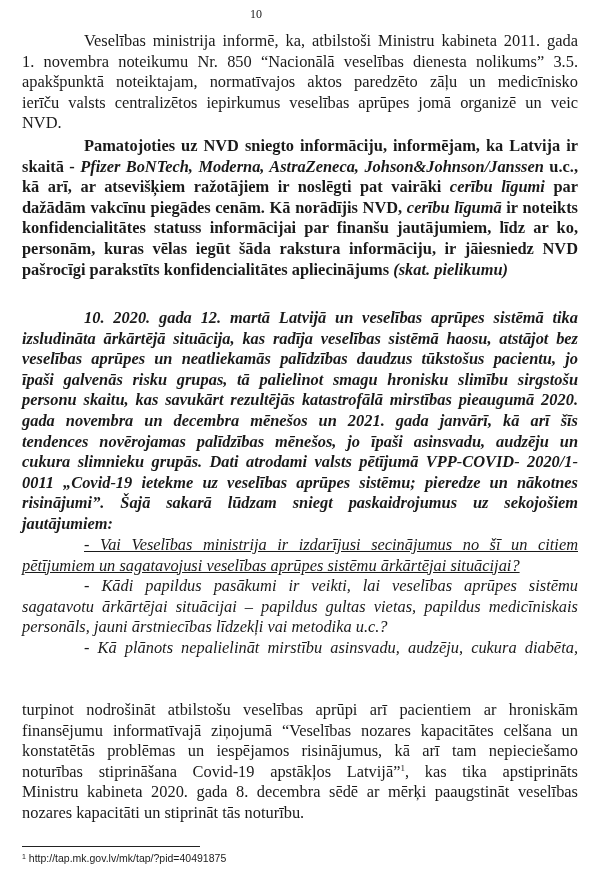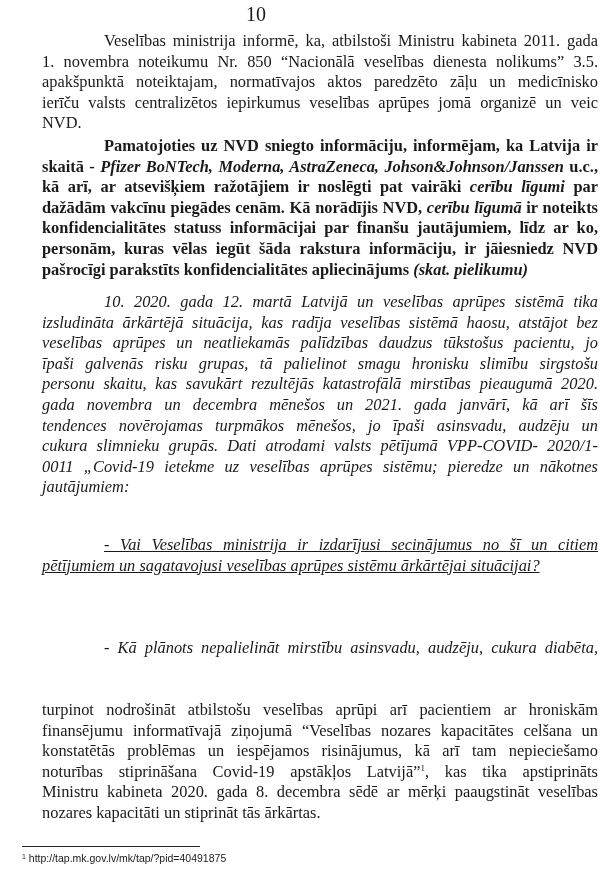--- a/index.html
+++ b/index.html
@@ -4,27 +4,26 @@
 <style>
   html, body { margin: 0; padding: 0; background: #ffffff; }
   body { width: 600px; height: 874px; position: relative; overflow: hidden; }
   .page {
     position: absolute; left: 0; top: 0; width: 600px; height: 874px;
     background: #ffffff; color: #1a1a1a;
     font-family: "Liberation Serif", serif;
   }
   .page-number {
     position: absolute; top: 4px; left: 0; width: 512px; text-align: center;
-    font-size: 20px; line-height: 20px;
+    font-size: 12px; line-height: 20px;
   }
   .para {
     position: absolute; left: 22px; width: 556px;
     font-size: 16.4px; line-height: 20.6px;
     text-align: justify;
-    margin-left: 20px;
   }
   .para .line {
     display: block; height: 20.6px; white-space: nowrap;
     text-align: justify; text-align-last: justify;
   }
   .para .line.last { text-align-last: left; }
   .para .line.indent { padding-left: 62px; }
   .italic { font-style: italic; }
   .footnote-rule {
     position: absolute; left: 22px; top: 846px; width: 178px; height: 1px;
@@ -56,50 +55,56 @@
   <div class="para" style="top:136px;font-weight:bold;">
     <span class="line indent">Pamatojoties uz NVD sniegto informāciju, informējam, ka Latvija ir</span>
     <span class="line"><span>skaitā - </span><span class="italic">Pfizer BoNTech, Moderna, AstraZeneca, Johson&amp;Johnson/Janssen</span><span> u.c.,</span></span>
     <span class="line"><span>kā arī, ar atsevišķiem ražotājiem ir noslēgti pat vairāki </span><span class="italic">cerību līgumi</span><span> par</span></span>
     <span class="line"><span>dažādām vakcīnu piegādes cenām. Kā norādījis NVD, </span><span class="italic">cerību līgumā</span><span> ir noteikts</span></span>
     <span class="line">konfidencialitātes statuss informācijai par finanšu jautājumiem, līdz ar ko,</span>
     <span class="line">personām, kuras vēlas iegūt šāda rakstura informāciju, ir jāiesniedz NVD</span>
     <span class="line last"><span>pašrocīgi parakstīts konfidencialitātes apliecinājums </span><span class="italic">(skat. pielikumu)</span></span>
   </div>
 
-  <div class="para italic" style="top:292px;">
+  <div class="para italic" style="top:308px;font-weight:bold;">
     <span class="line indent">10. 2020. gada 12. martā Latvijā un veselības aprūpes sistēmā tika</span>
     <span class="line">izsludināta ārkārtējā situācija, kas radīja veselības sistēmā haosu, atstājot bez</span>
     <span class="line">veselības aprūpes un neatliekamās palīdzības daudzus tūkstošus pacientu, jo</span>
     <span class="line">īpaši galvenās risku grupas, tā palielinot smagu hronisku slimību sirgstošu</span>
     <span class="line">personu skaitu, kas savukārt rezultējās katastrofālā mirstības pieaugumā 2020.</span>
     <span class="line">gada novembra un decembra mēnešos un 2021. gada janvārī, kā arī šīs</span>
-    <span class="line">tendences novērojamas turpmākos mēnešos, jo īpaši asinsvadu, audzēju un</span>
+    <span class="line">tendences novērojamas palīdzības mēnešos, jo īpaši asinsvadu, audzēju un</span>
     <span class="line">cukura slimnieku grupās. Dati atrodami valsts pētījumā VPP-COVID- 2020/1-</span>
     <span class="line">0011 „Covid-19 ietekme uz veselības aprūpes sistēmu; pieredze un nākotnes</span>
+    <span class="line">risinājumi”. Šajā sakarā lūdzam sniegt paskaidrojumus uz sekojošiem</span>
     <span class="line last">jautājumiem:</span>
   </div>
 
   <div class="para italic" style="top:535px;text-decoration:underline;">
     <span class="line indent">- Vai Veselības ministrija ir izdarījusi secinājumus no šī un citiem</span>
     <span class="line last">pētījumiem un sagatavojusi veselības aprūpes sistēmu ārkārtējai situācijai?</span>
   </div>
 
+  <div class="para italic" style="top:576px;">
+    <span class="line indent">- Kādi papildus pasākumi ir veikti, lai veselības aprūpes sistēmu</span>
+    <span class="line">sagatavotu ārkārtējai situācijai – papildus gultas vietas, papildus medicīniskais</span>
+    <span class="line last">personāls, jauni ārstniecības līdzekļi vai metodika u.c.?</span>
+  </div>
 
   <div class="para italic" style="top:638px;">
     <span class="line indent">- Kā plānots nepalielināt mirstību asinsvadu, audzēju, cukura diabēta,</span>
   </div>
 
   <div class="para" style="top:700px;">
     <span class="line">turpinot nodrošināt atbilstošu veselības aprūpi arī pacientiem ar hroniskām</span>
     <span class="line">finansējumu  informatīvajā ziņojumā “Veselības nozares kapacitātes celšana un</span>
     <span class="line">konstatētās problēmas un iespējamos risinājumus, kā arī tam nepieciešamo</span>
     <span class="line"><span>noturības stiprināšana Covid-19 apstākļos Latvijā”</span><sup class="fnref">1</sup><span>, kas tika apstiprināts</span></span>
     <span class="line">Ministru kabineta 2020. gada 8. decembra sēdē ar mērķi paaugstināt veselības</span>
-    <span class="line last">nozares kapacitāti un stiprināt tās ārkārtas.</span>
+    <span class="line last">nozares kapacitāti un stiprināt tās noturību.</span>
   </div>
 
   <div class="footnote-rule"></div>
   <div class="footnote">
     <sup>1</sup>
     <span>http://tap.mk.gov.lv/mk/tap/?pid=40491875</span>
   </div>
 
 </div>
 

